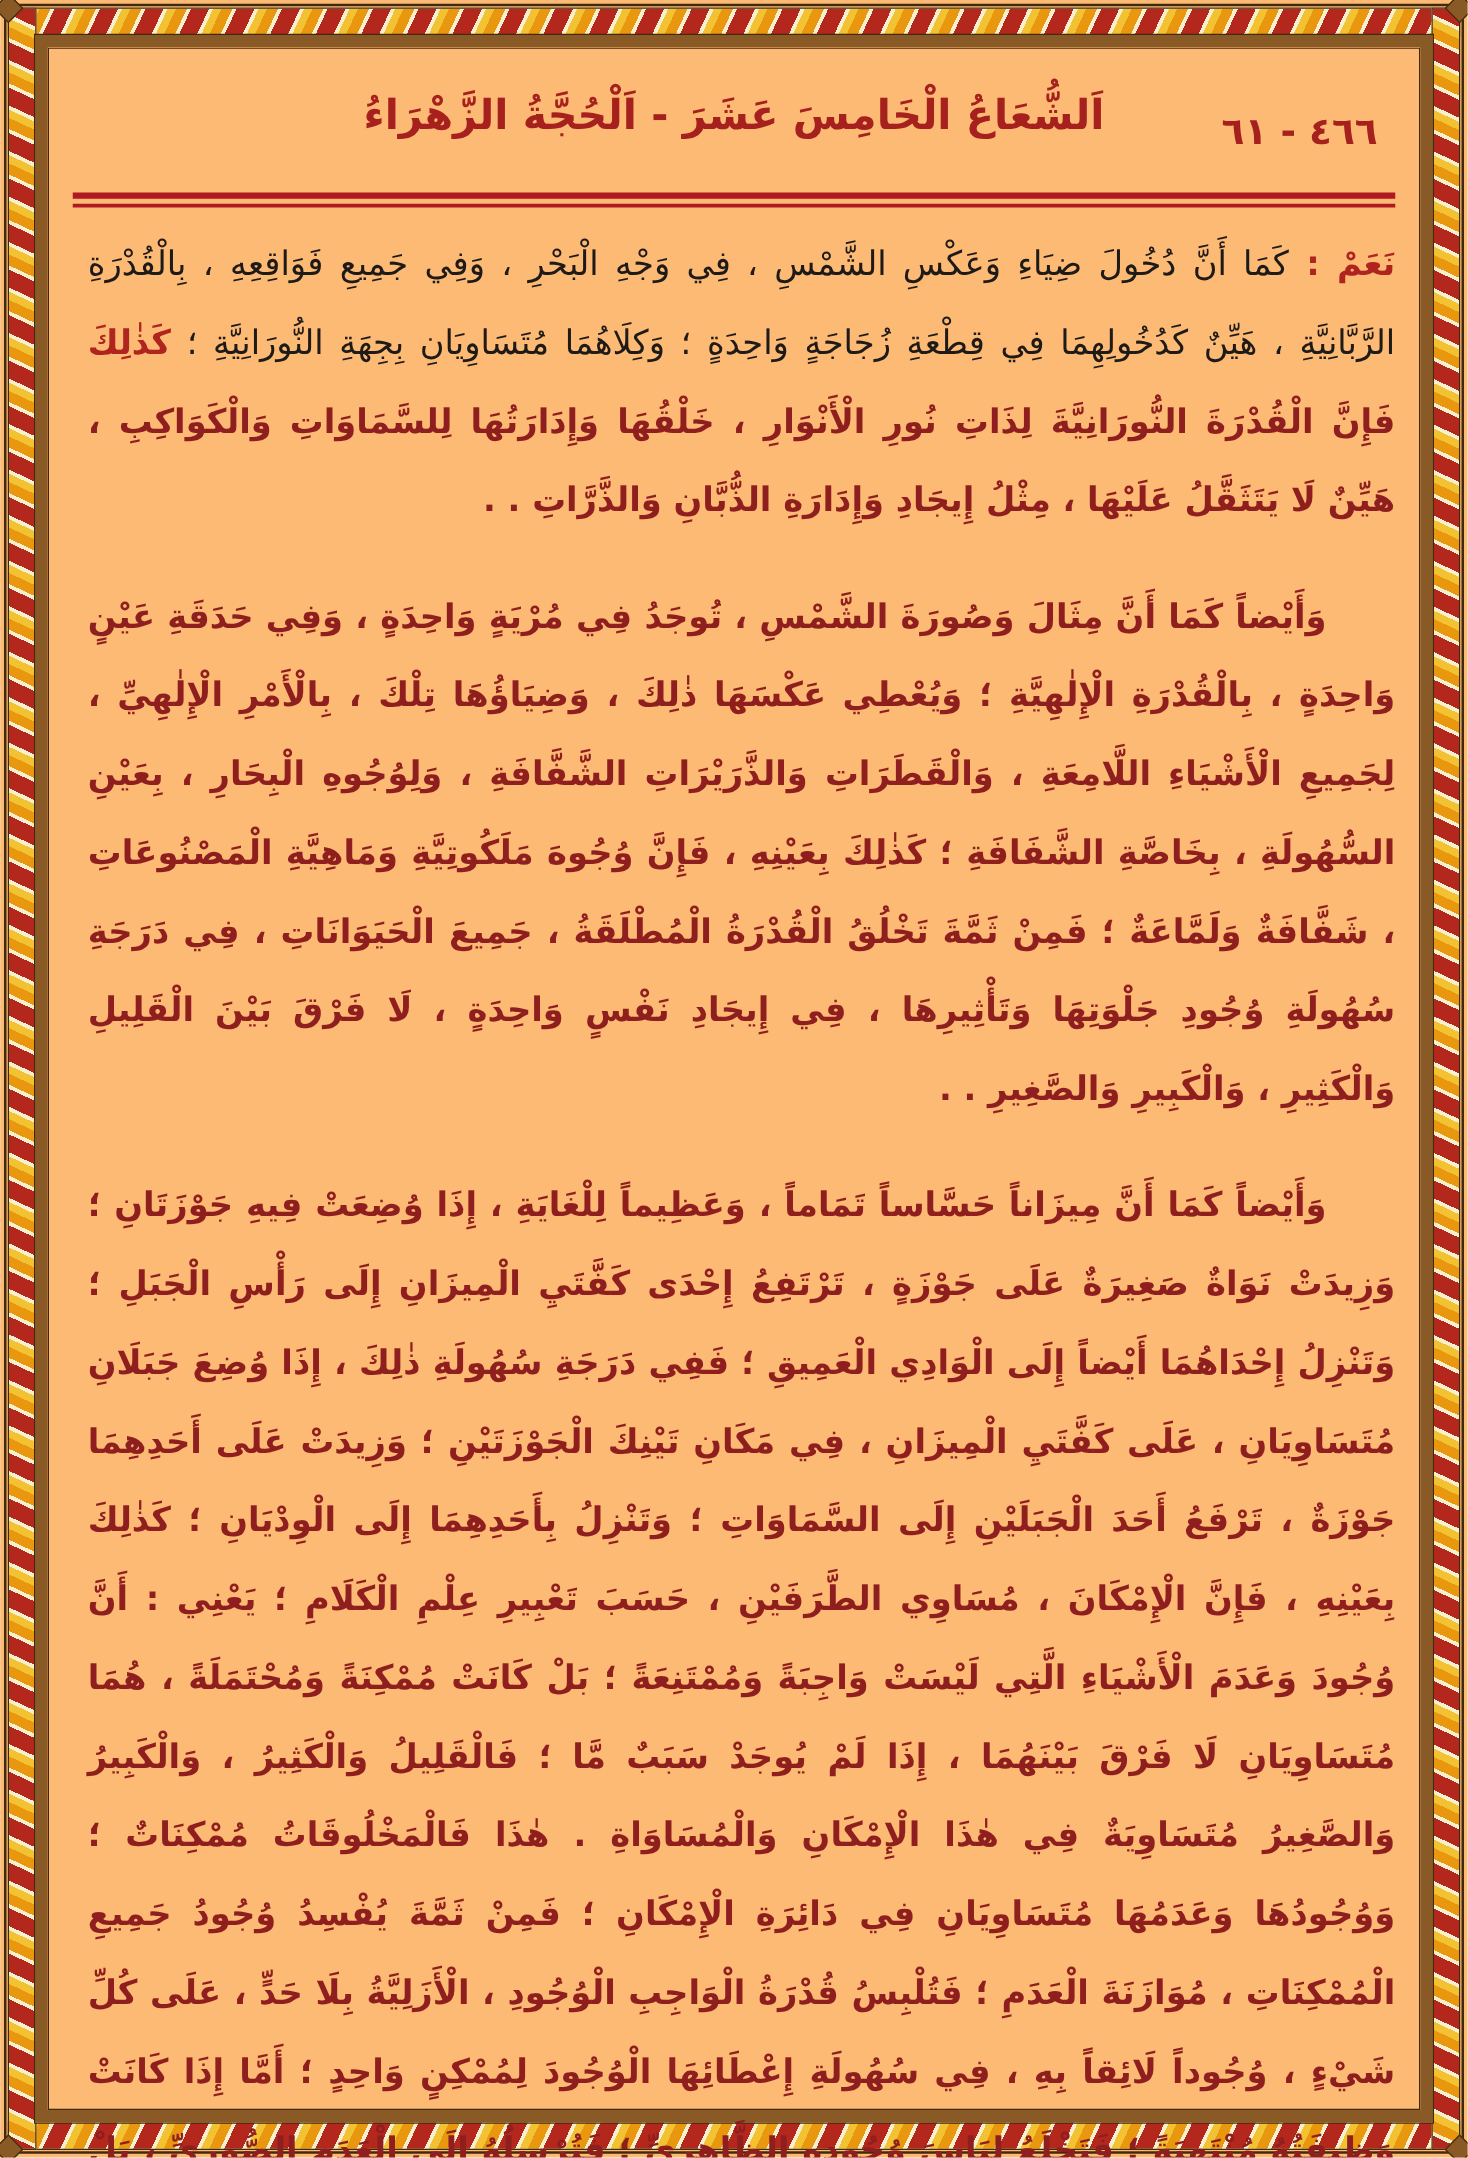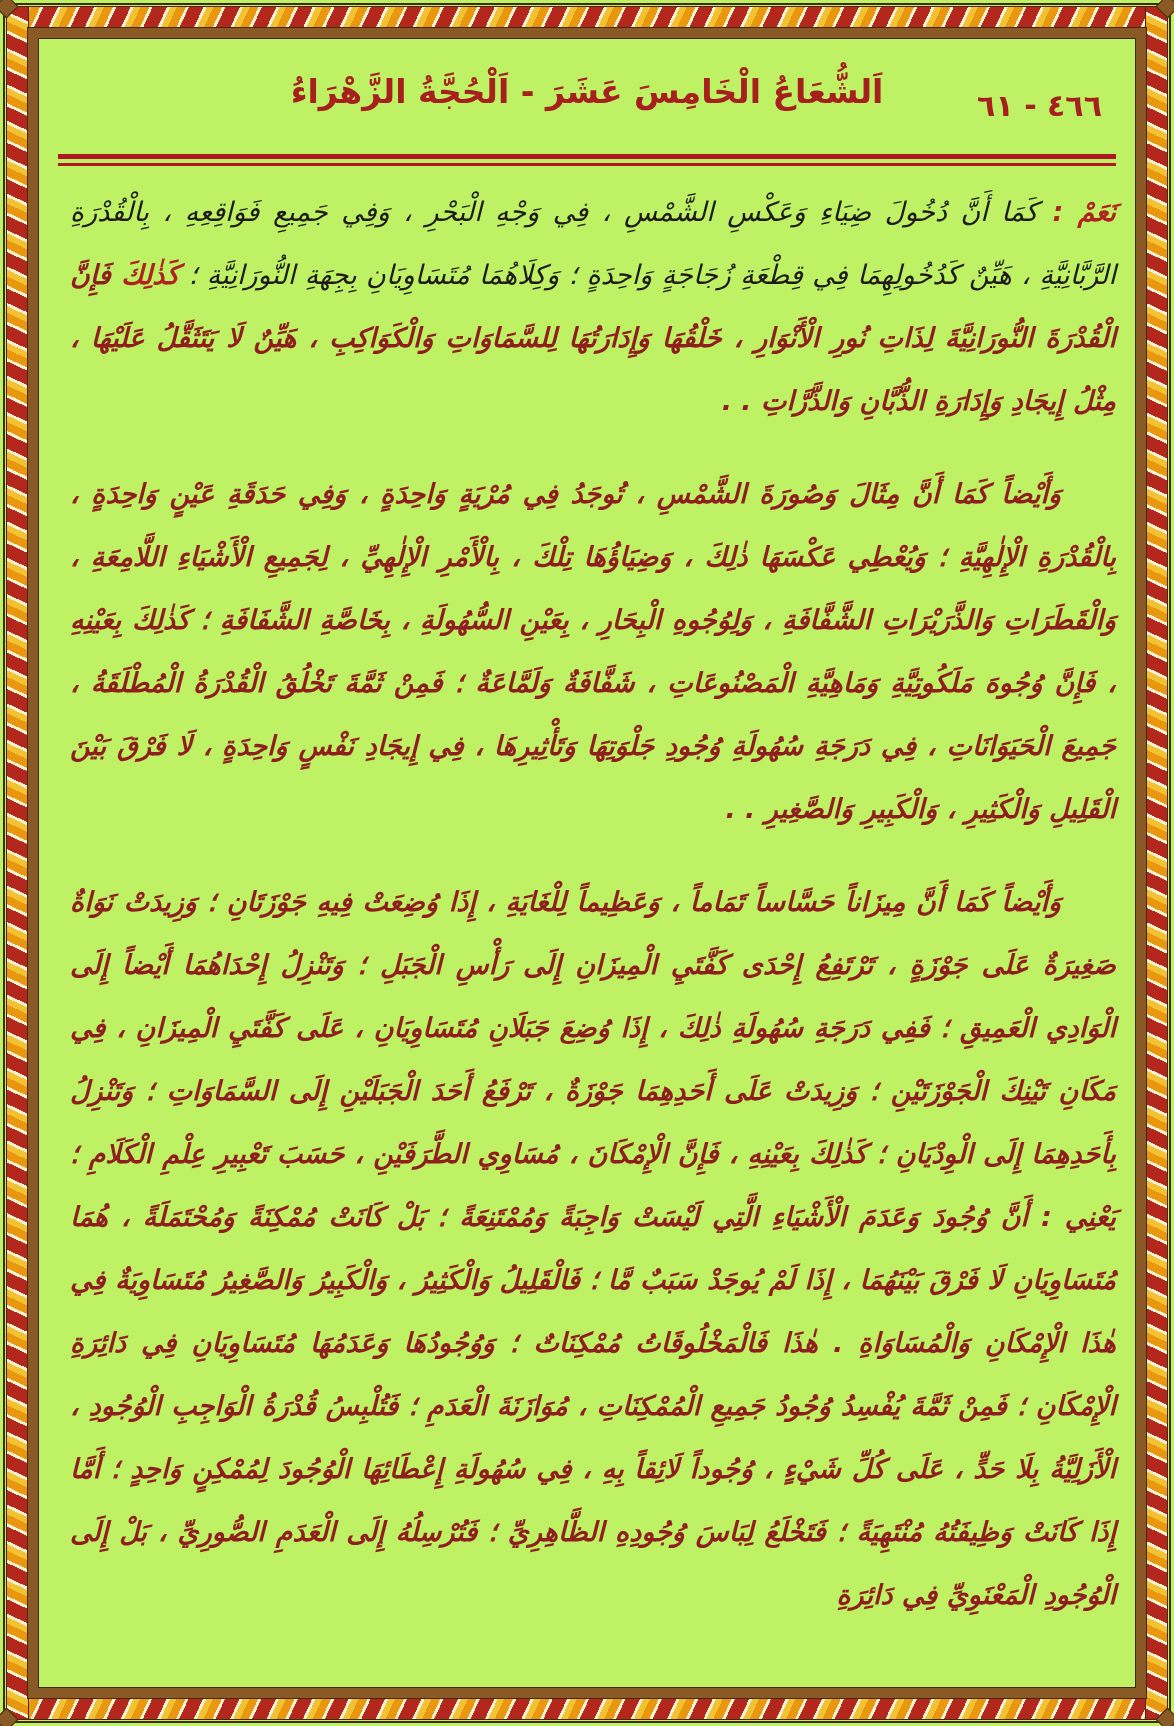--- a/index.html
+++ b/index.html
@@ -13,21 +13,21 @@
     --border-cream:#f7f0cf;
     --chain-red:#b3271d;
     --chain-gold:#f2c232;
     --chain-orange:#e8970f;
   }
   html,body{margin:0;padding:0;background:#fff;}
   body{
     width:1174px;height:1726px;position:relative;overflow:hidden;
     font-family:"DejaVu Sans","Liberation Serif",sans-serif;
   }
-  .page{position:absolute;inset:0;background:#bef264;}
+  .page{position:absolute;inset:0;background:#fdba74;}
 
   
   .frame-outline{position:absolute;inset:3px;border:2px solid var(--border-dark);pointer-events:none;}
   .chain{position:absolute;background-color:var(--border-cream);border:1px solid var(--border-dark);}
   .chain.top,.chain.bottom{
     left:6px;right:6px;height:21px;
     background-image:repeating-linear-gradient(115deg,
       var(--chain-red) 0 13px, var(--border-cream) 13px 16px,
       var(--chain-gold) 16px 22px, var(--chain-orange) 22px 30px,
       var(--border-cream) 30px 33px);
@@ -70,21 +70,21 @@
   .rule{margin-top:8px;}
   .rule-thick{height:5px;background:var(--rule-red);}
   .rule-thin{height:3px;background:var(--rule-red);margin-top:4px;}
 
   .body-text{
     margin-top:14px;
     font-size:27px;line-height:63px;
     text-align:justify;text-justify:inter-word;
     color:var(--text-maroon);
   }
-  .para{margin:0 0 30px 12px;font-style:italic;}
+  .para{margin:0 0 30px 12px;}
   .para.indented{text-indent:55px;}
   .seg-black{color:var(--text-black);font-weight:normal;}
   .seg-maroon-bold{color:var(--text-maroon);font-weight:bold;}
   .seg-red-bold{color:var(--text-bright-red);font-weight:bold;}
 </style>
 </head>
 <body>
 
 <div class="page">
 

